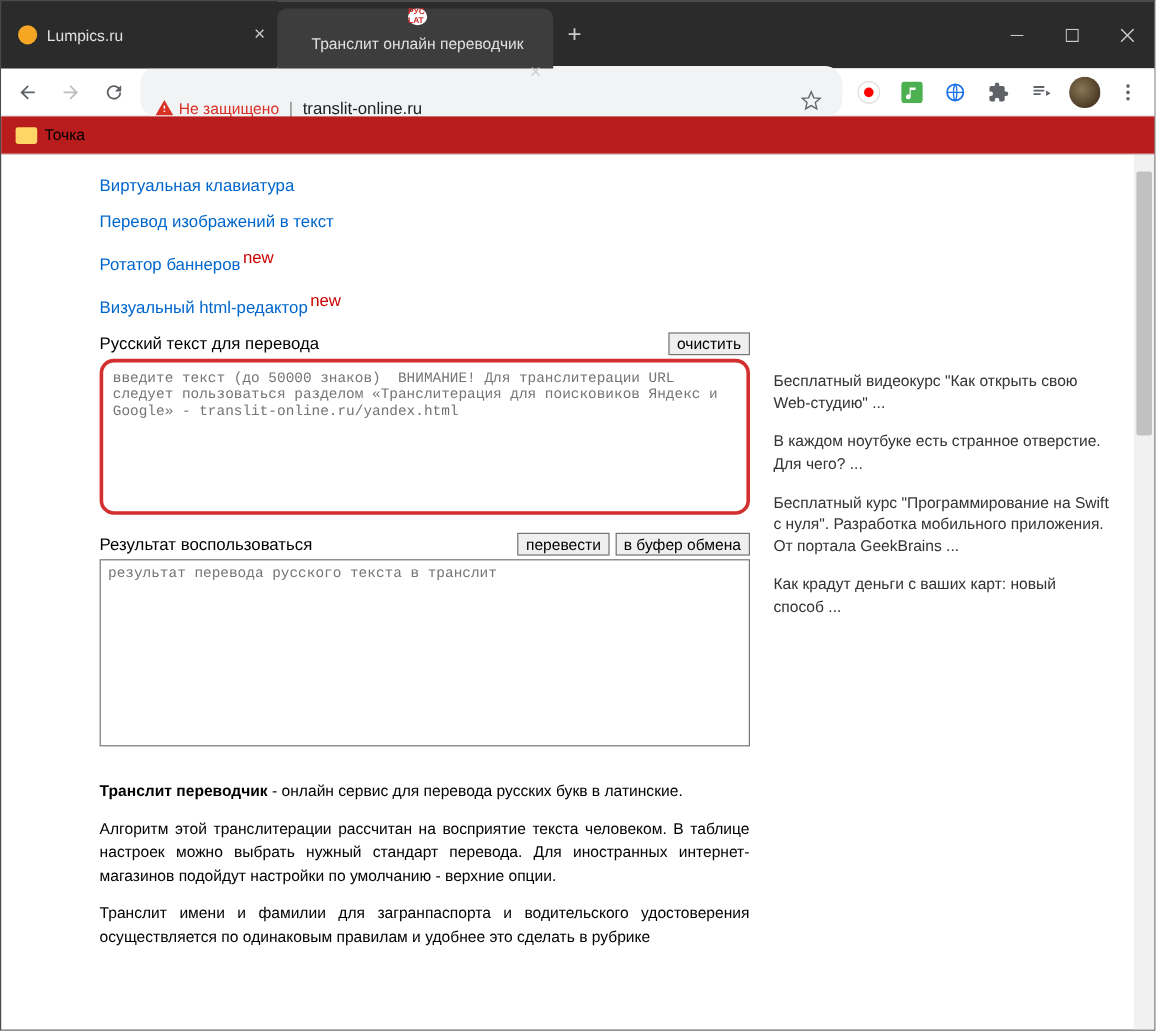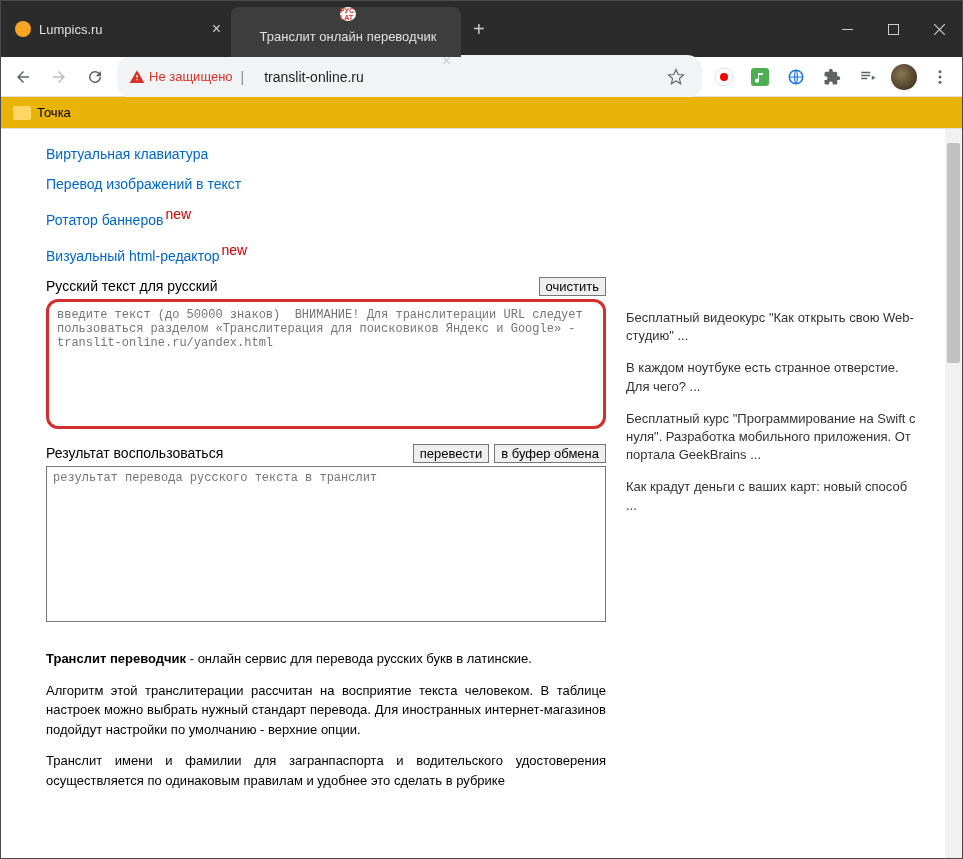--- a/index.html
+++ b/index.html
@@ -15,32 +15,32 @@
 .tab-favicon.orange { background: #f6a623; }
 .tab-favicon.ruslat { background: #fff; font-size: 7px; color: #d32f2f; display: flex; align-items: center; justify-content: center; font-weight: bold; line-height: 7px; }
 .tab-close { color: #ccc; font-size: 16px; margin-left: 6px; cursor: pointer; }
 .newtab { color: #ccc; font-size: 20px; padding: 0 12px; display: flex; align-items: center; cursor: pointer; }
 .window-controls { margin-left: auto; display: flex; }
 .win-btn { width: 46px; display: flex; align-items: center; justify-content: center; color: #ccc; cursor: pointer; }
 
 .toolbar { height: 40px; background: #fff; display: flex; align-items: center; padding: 0 8px; gap: 8px; border-bottom: 1px solid #e0e0e0; }
 .nav-btn { width: 28px; height: 28px; display: flex; align-items: center; justify-content: center; color: #5f6368; cursor: pointer; border-radius: 50%; }
 .nav-btn.disabled { color: #bdbdbd; }
-.addrbar { flex: 1; height: 43px; background: #f1f3f4; border-radius: 15px; display: flex; align-items: center; padding: 0 12px; gap: 8px; font-size: 14px; }
+.addrbar { flex: 1; height: 43px; background: #f1f3f4; border-radius: 15px; display: flex; align-items: flex-end; padding: 0 12px; gap: 8px; font-size: 14px; }
 .addr-warn { display: flex; align-items: center; gap: 4px; color: #d93025; font-size: 13px; }
 .addr-warn svg { fill: #d93025; }
-.addr-text { color: #5f6368; margin-left: 12px; }
+.addr-text { color: #5f6368; }
 .addr-text .domain { color: #202124; }
 .tb-icon { width: 28px; height: 28px; display: flex; align-items: center; justify-content: center; cursor: pointer; }
 .avatar { width: 26px; height: 26px; border-radius: 50%; background: #555 radial-gradient(circle at 40% 40%, #887755, #332211); }
 
-.bookmarks { height: 32px; background: #eab308; display: flex; align-items: center; padding: 0 12px; gap: 6px; font-size: 13px; border-bottom: 1px solid #e0e0e0; }
+.bookmarks { height: 32px; background: #b91c1c; display: flex; align-items: center; padding: 0 12px; gap: 6px; font-size: 13px; border-bottom: 1px solid #e0e0e0; }
 .bm-folder { width: 18px; height: 14px; background: #ffd666; border-radius: 2px; display: inline-block; }
 
-.content-wrap { flex: 1; display: flex; overflow: hidden; }
+.content-wrap { flex: 1; display: flex; overflow: hidden; padding-left: 37px; }
 .content { flex: 1; overflow-y: auto; padding: 10px 20px 10px 45px; font-size: 14px; }
 .scrollbar { width: 17px; background: #f1f1f1; position: relative; }
 .scroll-thumb { position: absolute; left: 2px; right: 2px; background: #c1c1c1; border-radius: 2px; }
 
 .main-cols { display: flex; gap: 20px; }
 .left-col { width: 560px; }
 .right-col { width: 290px; }
 
 .nav-link { display: block; color: #0066cc; text-decoration: none; margin-bottom: 14px; font-size: 14px; }
 .nav-link .new-badge { color: #cc0000; font-size: 14px; vertical-align: super; margin-left: 2px; }
@@ -175,21 +175,21 @@
     <div class="content">
       <div class="main-cols">
         <div class="left-col">
           <a class="nav-link" style="margin-top:-8px; overflow:hidden; height:1px; opacity:0.3;"><span>Перевод с транслита на русский</span></a>
           <a class="nav-link">Виртуальная клавиатура</a>
           <a class="nav-link">Перевод изображений в текст</a>
           <a class="nav-link"><span>Ротатор баннеров</span><span class="new-badge">new</span></a>
           <a class="nav-link"><span>Визуальный html-редактор</span><span class="new-badge">new</span></a>
 
           <div class="section-head">
-            <span class="label">Русский текст для русский</span>
+            <span class="label">Русский текст для перевода</span>
             <button class="small-btn">очистить</button>
           </div>
           <textarea class="input-area" placeholder="введите текст (до 50000 знаков)  ВНИМАНИЕ! Для транслитерации URL следует пользоваться разделом «Транслитерация для поисковиков Яндекс и Google» - translit-online.ru/yandex.html" style=""></textarea>
 
           <div class="section-head" style="margin-top:12px;">
             <span class="label">Результат воспользоваться</span>
             <div class="btn-row">
               <button class="small-btn">перевести</button>
               <button class="small-btn">в буфер обмена</button>
             </div>

